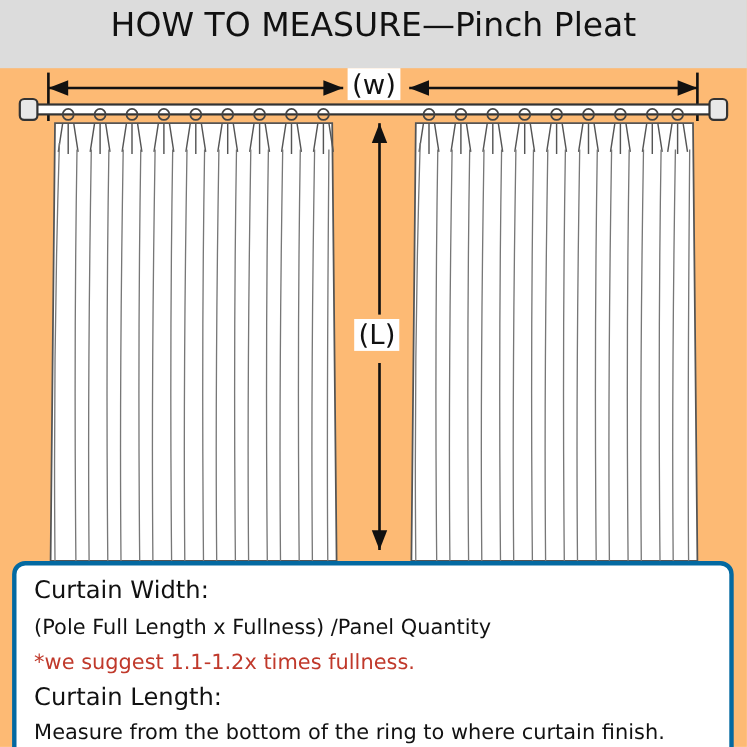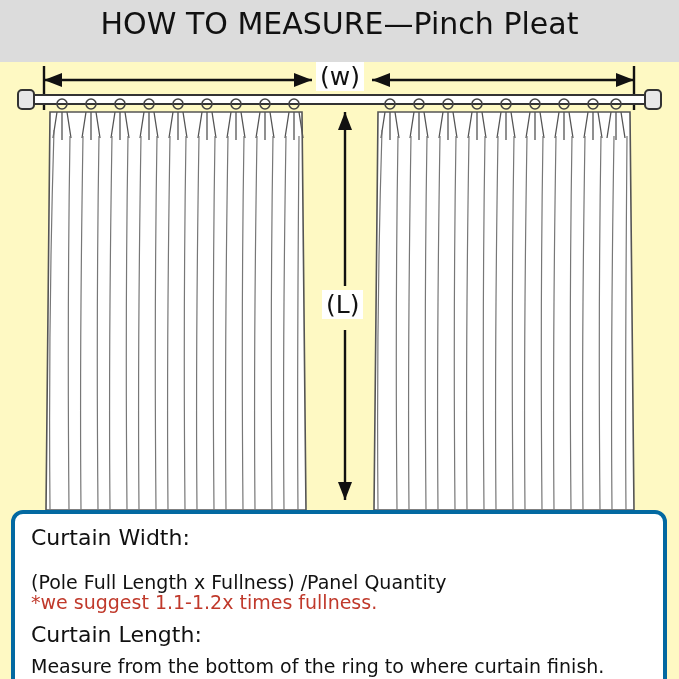--- a/index.html
+++ b/index.html
@@ -4,21 +4,21 @@
 <style>
   html, body {
     margin: 0;
     padding: 0;
     background: #ffffff;
   }
   #page {
     position: relative;
     width: 679px;
     height: 679px;
-    background: #fef9c3;
+    background: #fdba74;
     font-family: "DejaVu Sans", "Liberation Sans", sans-serif;
     overflow: hidden;
   }
   .title {
     position: absolute;
     top: 6px;
     left: 0;
     width: 679px;
     text-align: center;
     font-size: 30px;
@@ -42,21 +42,21 @@
     background: #ffffff;
     box-sizing: border-box;
   }
   .note-line {
     position: absolute;
     left: 16px;
     color: #111111;
     white-space: nowrap;
   }
   .nl1 { top: 11px;  font-size: 22px; }
-  .nl2 { top: 45px;  font-size: 19px; margin-top: 12px; }
+  .nl2 { top: 45px;  font-size: 19px; }
   .nl3 { top: 77px;  font-size: 19px; color: #c0392b; }
   .nl4 { top: 108px; font-size: 22px; }
   .nl5 { top: 141px; font-size: 19px; }
   .dim-label {
     position: absolute;
     font-size: 25px;
     color: #111111;
     background: #ffffff;
     padding: 0 4px;
     white-space: nowrap;

